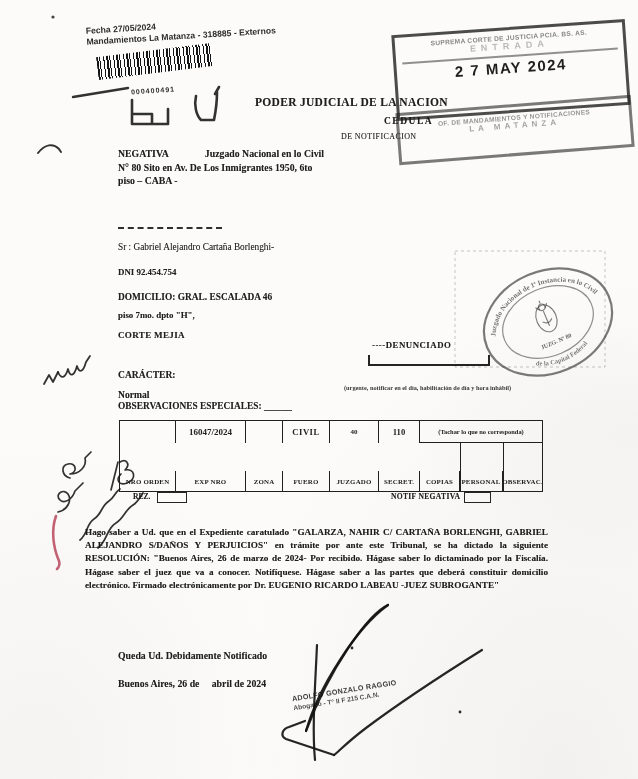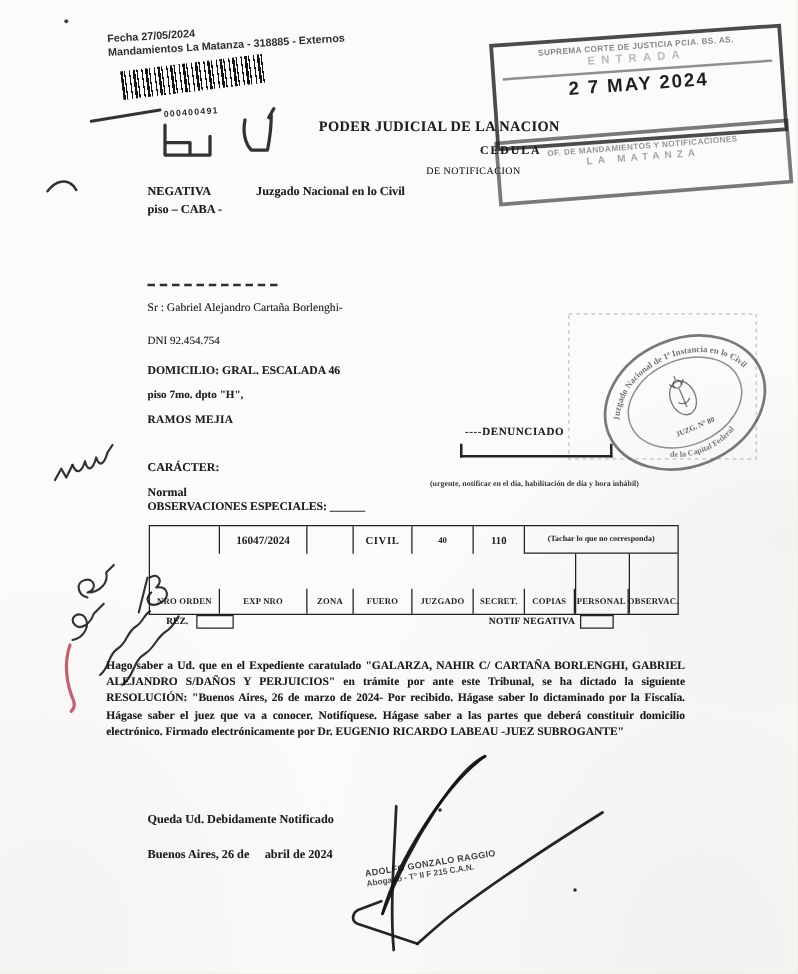--- a/index.html
+++ b/index.html
@@ -40,21 +40,21 @@
   .stamp-oficina .l2{font-size:8px;font-weight:700;letter-spacing:4px;color:rgba(55,55,55,.45);}
 
   
   .tribunal{left:118px;top:147px;width:280px;font-size:9.8px;font-weight:600;line-height:13.5px;}
   .tribunal .gap{margin-left:36px;}
 
   .recepcion{left:118px;top:211px;font-size:9.4px;font-weight:700;}
   .recepcion-line{left:118px;top:227px;width:104px;border-top:2.4px dashed #2e2e2e;}
 
   .addr-name{left:118px;top:242px;font-size:9.3px;font-weight:500;}
-  .addr-dni{left:118px;top:267px;font-size:8.9px;font-weight:400;}
+  .addr-dni{left:118px;top:267px;font-size:8.9px;font-weight:700;}
   .addr-dom{left:118px;top:292px;font-size:9.4px;font-weight:700;}
   .addr-piso{left:118px;top:310px;font-size:8.9px;font-weight:600;}
   .addr-loc{left:118px;top:330px;font-size:9.1px;font-weight:700;letter-spacing:.3px;}
 
   .denunciado{left:372px;top:340px;font-size:8.8px;font-weight:700;letter-spacing:.5px;}
   .denun-bracket{left:368px;top:355px;width:118px;height:9px;border-left:2px solid #242424;border-right:2px solid #242424;border-bottom:2.4px solid #242424;}
 
   .caracter{left:118px;top:369px;font-size:9.6px;font-weight:700;}
   .caracter-val{left:118px;top:389px;font-size:9.6px;font-weight:600;}
   .observ{left:118px;top:401px;font-size:9.4px;font-weight:700;}
@@ -110,30 +110,31 @@
     <div class="div"></div>
     <div class="date">2 7 MAY 2024</div>
   </div>
   <div class="abs stamp-oficina sans">
     <div class="l1">OF. DE MANDAMIENTOS Y NOTIFICACIONES</div>
     <div class="l2">LA MATANZA</div>
   </div>
 
   <div class="abs tribunal ink">
     <div><span>NEGATIVA</span><span class="gap">Juzgado Nacional en lo Civil</span></div>
+    <div>N° 80 Sito en Av. De Los Inmigrantes 1950, 6to</div>
     <div>piso – CABA -</div>
   </div>
 
   <div class="abs recepcion-line"></div>
 
   <div class="abs addr-name ink">Sr : Gabriel Alejandro Cartaña Borlenghi-</div>
   <div class="abs addr-dni ink">DNI 92.454.754</div>
   <div class="abs addr-dom ink">DOMICILIO: GRAL. ESCALADA 46</div>
   <div class="abs addr-piso ink">piso 7mo. dpto "H",</div>
-  <div class="abs addr-loc ink">RAMOS MEJIA</div>
+  <div class="abs addr-loc ink">CORTE MEJIA</div>
 
   <svg class="abs" style="left:452px;top:248px;" width="186" height="146" viewBox="0 0 186 146">
     <rect x="3" y="3" width="150" height="116" fill="none" stroke="rgba(0,0,0,.22)" stroke-width="1" stroke-dasharray="3 3"></rect>
     <g transform="translate(96,74) rotate(-23)">
       <ellipse cx="0" cy="0" rx="66" ry="51" fill="none" stroke="rgba(35,35,35,.6)" stroke-width="2.2"></ellipse>
       <ellipse cx="0" cy="0" rx="47" ry="34" fill="none" stroke="rgba(35,35,35,.5)" stroke-width="1.2"></ellipse>
       <defs>
         <path id="sealTop" d="M -52 20 A 56 42 0 1 1 52 20"></path>
         <path id="sealBot" d="M -42 22 A 46 34 0 0 0 42 22"></path>
       </defs>

